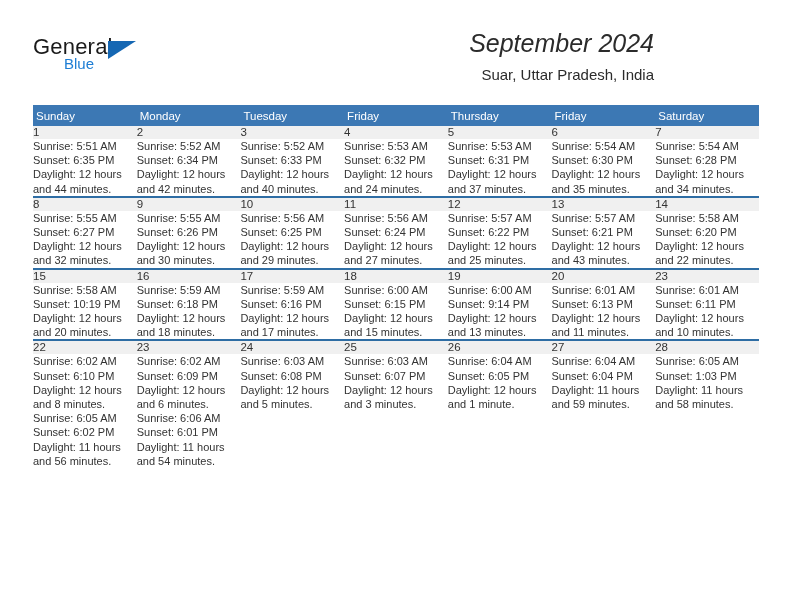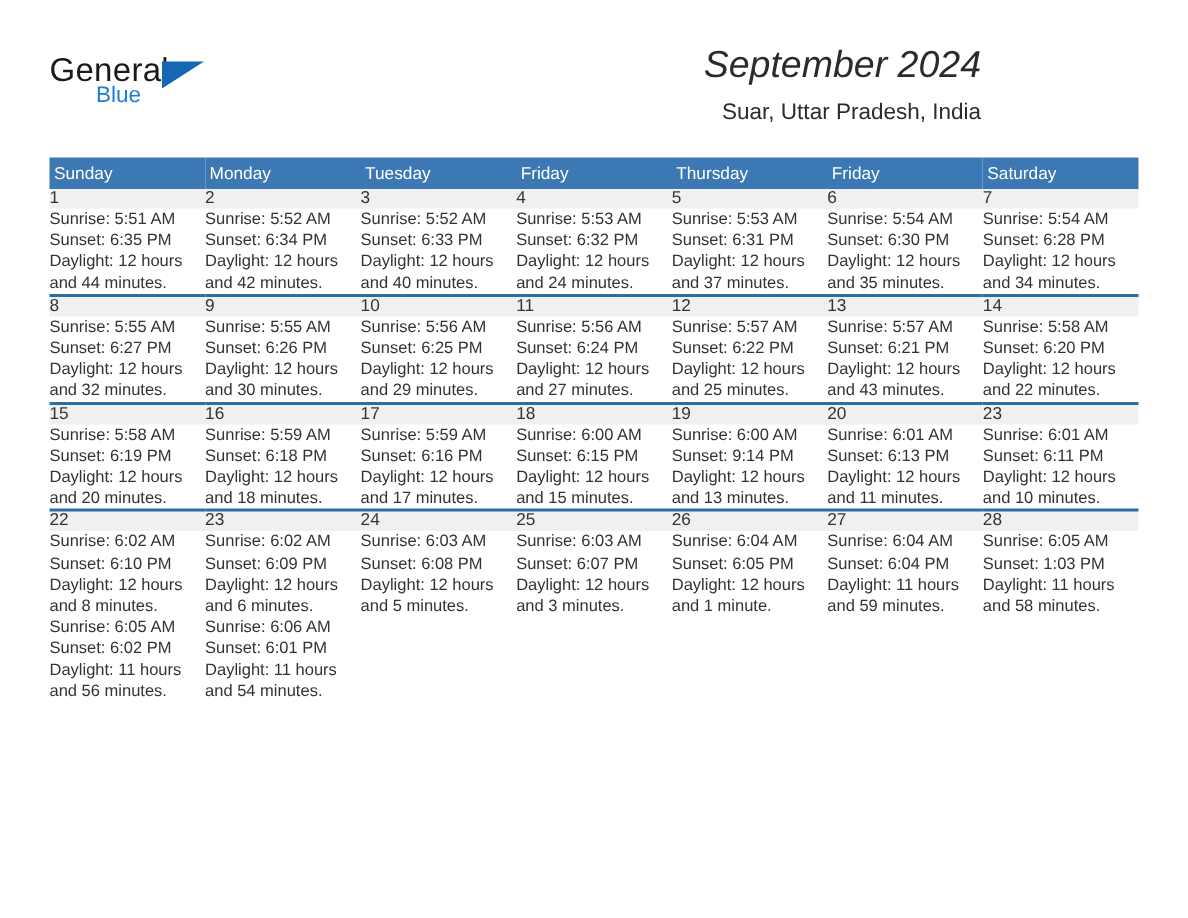--- a/index.html
+++ b/index.html
@@ -284,21 +284,21 @@
           <td class="daynum">16</td>
           <td class="daynum">17</td>
           <td class="daynum">18</td>
           <td class="daynum">19</td>
           <td class="daynum">20</td>
           <td class="daynum">23</td>
         </tr>
         <tr>
           <td class="details">
             <div>Sunrise: 5:58 AM</div>
-            <div>Sunset: 6:19 PM</div>
+            <div>Sunset: 10:19 PM</div>
             <div>Daylight: 12 hours</div>
             <div>and 20 minutes.</div>
           </td>
           <td class="details">
             <div>Sunrise: 5:59 AM</div>
             <div>Sunset: 6:18 PM</div>
             <div>Daylight: 12 hours</div>
             <div>and 18 minutes.</div>
           </td>
           <td class="details">

